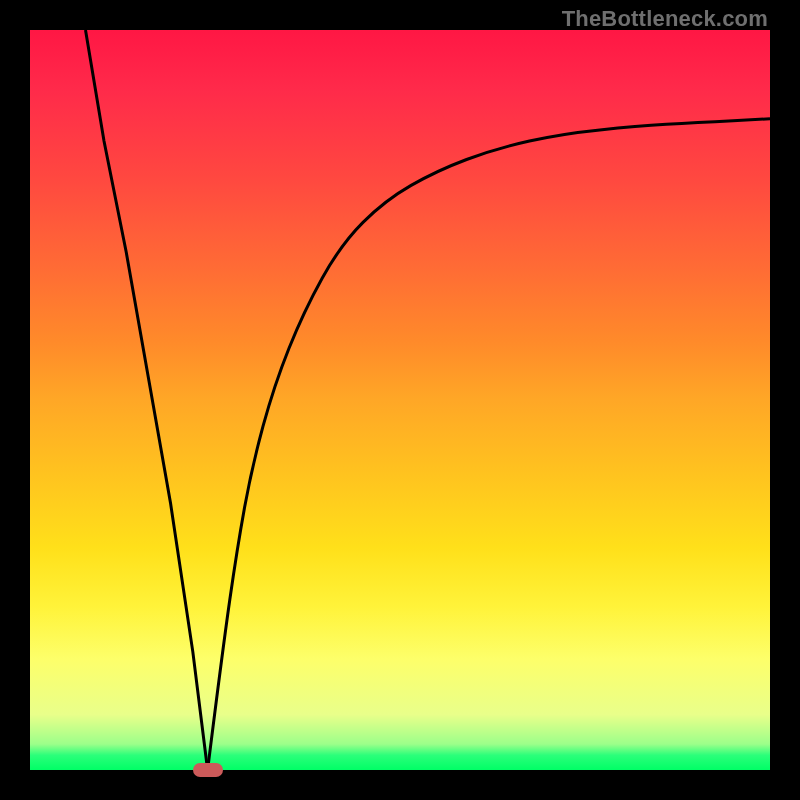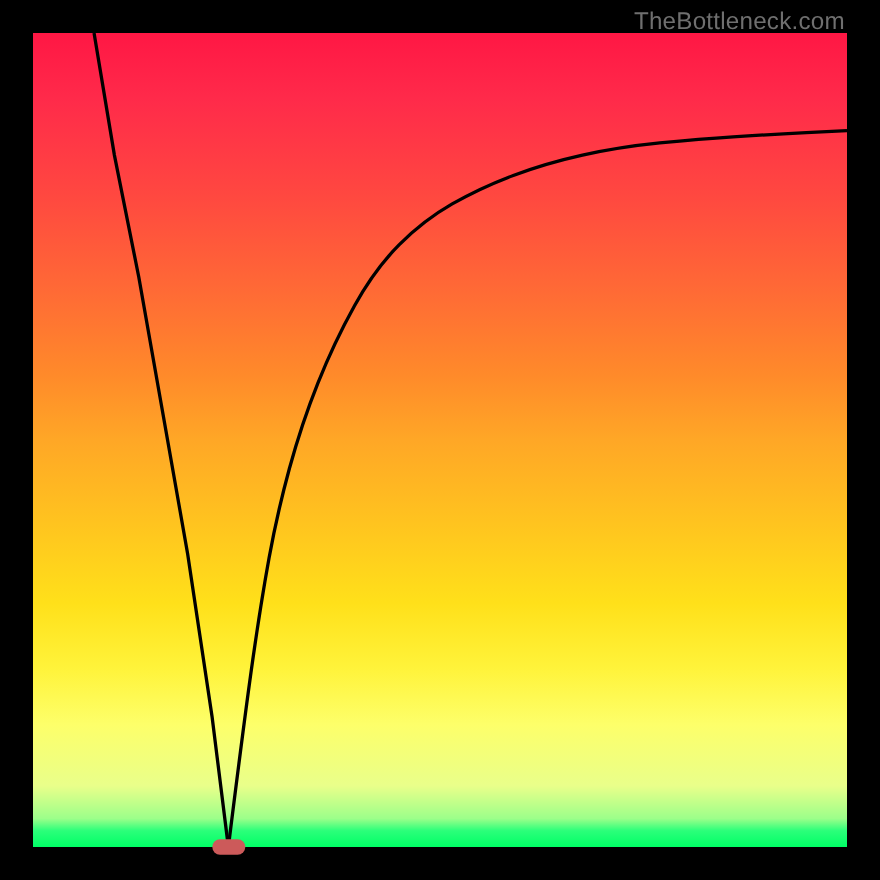--- a/index.html
+++ b/index.html
@@ -41,21 +41,21 @@
       #2bff7a 98%,
       #00ff66 100%
     );
   }
   .watermark {
     position: absolute;
     top: 6px;
     right: 32px;
     color: #6f6f6f;
     font-size: 22px;
-    font-weight: 400;
+    font-weight: 700;
     letter-spacing: 0.2px;
     user-select: none;
     margin-left: 23px;
   }
   svg.curve {
     position: absolute;
     left: 0;
     top: 0;
     width: 740px;
     height: 740px;

